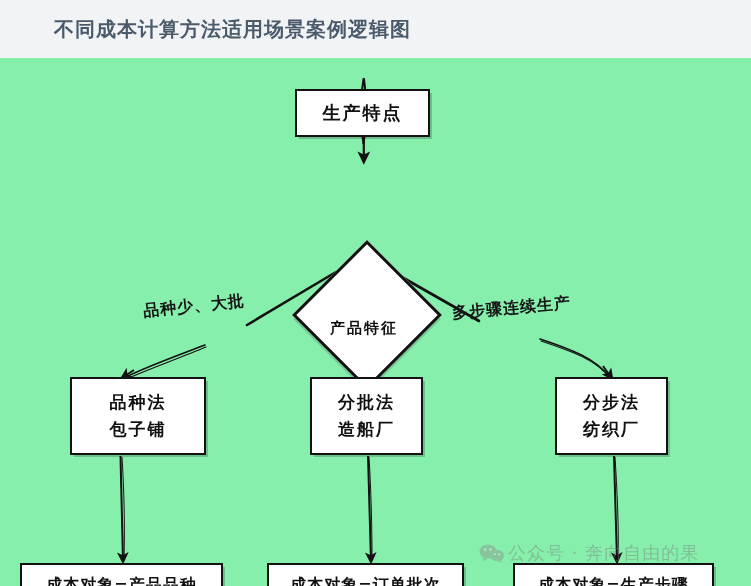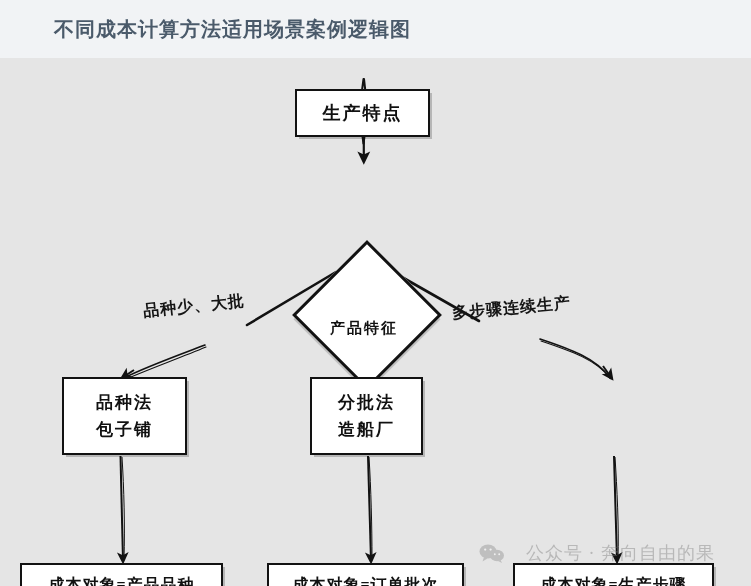--- a/index.html
+++ b/index.html
@@ -38,22 +38,21 @@
     margin-left: 36px;
   }
 
   
   #canvas {
     position: absolute;
     left: 0;
     top: 58px;
     width: 751px;
     height: 528px;
-    background: #e5e5e5;
-    font-family: Liberation Serif, serif;
+    background: #86efac;
   }
   #edge-layer {
     position: absolute;
     left: 0; top: 0;
     width: 751px;
     height: 528px;
   }
 
   
   .node {
@@ -75,21 +74,21 @@
   .node .line {
     display: block;
     white-space: nowrap;
     font-weight: 600;
     letter-spacing: 2px;
   }
 
   #node-start { left: 295px; top: 31px;  width: 135px; height: 48px; }
   #node-start .line { font-size: 18px; line-height: 24px; }
 
-  #node-method-1 { left: 62px;  top: 319px; width: 125px; height: 78px; }
+  #node-method-1 { left: 70px;  top: 319px; width: 136px; height: 78px; }
   #node-method-2 { left: 310px; top: 319px; width: 113px; height: 78px; text-align: right; }
   #node-method-3 { left: 555px; top: 319px; width: 113px; height: 78px; }
   .node-method .line { font-size: 17px; line-height: 27px; }
 
   #node-object-1 { left: 20px;  top: 505px; width: 203px; height: 44px; }
   #node-object-2 { left: 267px; top: 505px; width: 197px; height: 44px; }
   #node-object-3 { left: 513px; top: 505px; width: 201px; height: 44px; }
   .node-object .line { font-size: 16px; line-height: 22px; letter-spacing: 1px; }
 
   
@@ -139,21 +138,21 @@
   #edge-label-middle { left: 303px; top: 272px; }
   #edge-label-right  { left: 452px; top: 240px; transform: rotate(-5deg); }
 
   
   #watermark {
     position: absolute;
     left: 479px;
     top: 483px;
     display: flex;
     align-items: center;
-    gap: 21px;
+    gap: 3px;
     z-index: 6;
     opacity: 0.42;
     pointer-events: none;
   }
   #watermark .wm-text {
     font-size: 18px;
     color: #7b7b7b;
     letter-spacing: 1px;
     white-space: nowrap;
   }
@@ -228,20 +227,24 @@
     <div class="edge-label" id="edge-label-left">品种少、大批</div>
     <div class="edge-label" id="edge-label-right">多步骤连续生产</div>
 
     <div class="node node-box node-method" id="node-method-1">
       <span class="line">品种法</span>
       <span class="line">包子铺</span>
     </div>
     <div class="node node-box node-method" id="node-method-2">
       <span class="line">分批法</span>
       <span class="line">造船厂</span>
+    </div>
+    <div class="node node-box node-method" id="node-method-3">
+      <span class="line">分步法</span>
+      <span class="line">纺织厂</span>
     </div>
 
     <div class="node node-box node-object" id="node-object-1">
       <span class="line">成本对象=产品品种</span>
     </div>
     <div class="node node-box node-object" id="node-object-2">
       <span class="line">成本对象=订单批次</span>
     </div>
     <div class="node node-box node-object" id="node-object-3">
       <span class="line">成本对象=生产步骤</span>

